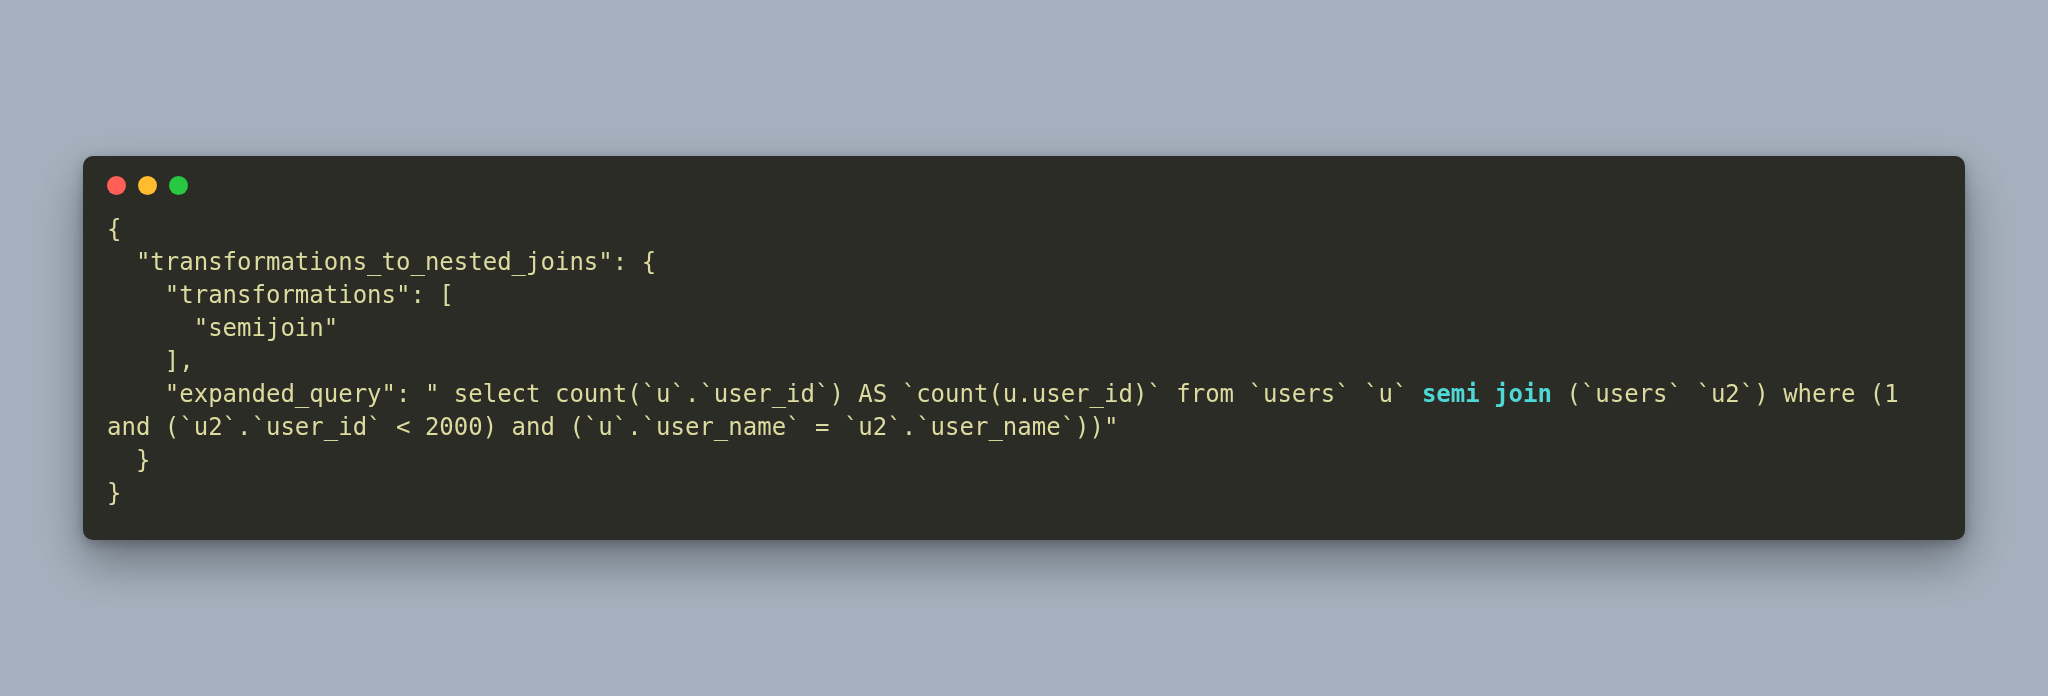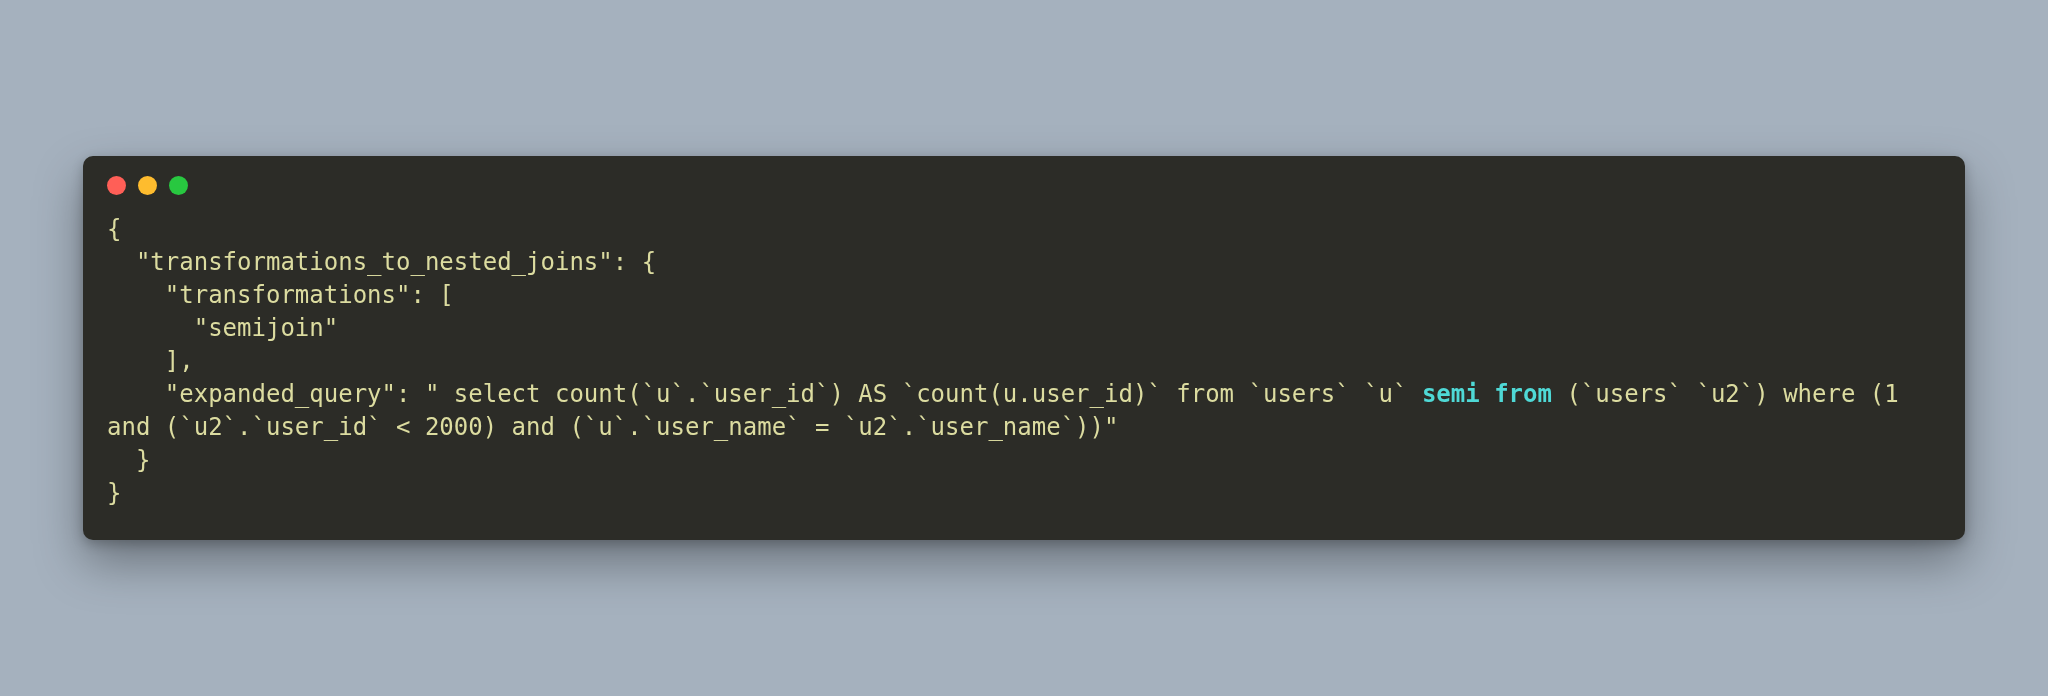--- a/index.html
+++ b/index.html
@@ -54,16 +54,16 @@
   <div class="titlebar">
     <span class="dot red"></span>
     <span class="dot yellow"></span>
     <span class="dot green"></span>
   </div>
   <pre class="code"><span>{
   "transformations_to_nested_joins": {
     "transformations": [
       "semijoin"
     ],
-    "expanded_query": " select count(`u`.`user_id`) AS `count(u.user_id)` from `users` `u` </span><span class="hl">semi from</span><span> (`users` `u2`) where (1 and (`u2`.`user_id` &lt; 2000) and (`u`.`user_name` = `u2`.`user_name`))"
+    "expanded_query": " select count(`u`.`user_id`) AS `count(u.user_id)` from `users` `u` </span><span class="hl">semi join</span><span> (`users` `u2`) where (1 and (`u2`.`user_id` &lt; 2000) and (`u`.`user_name` = `u2`.`user_name`))"
   }
 }</span></pre>
 </div>
 
 </body></html>

